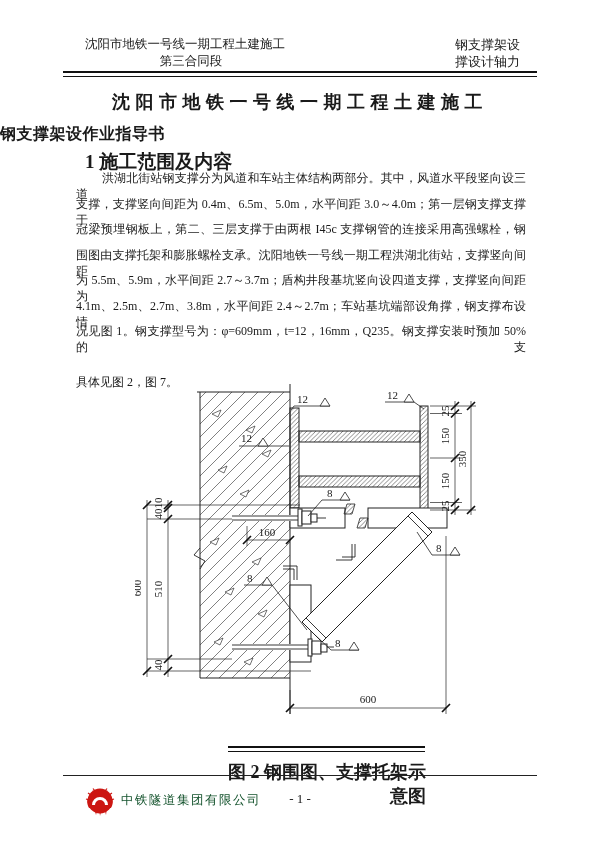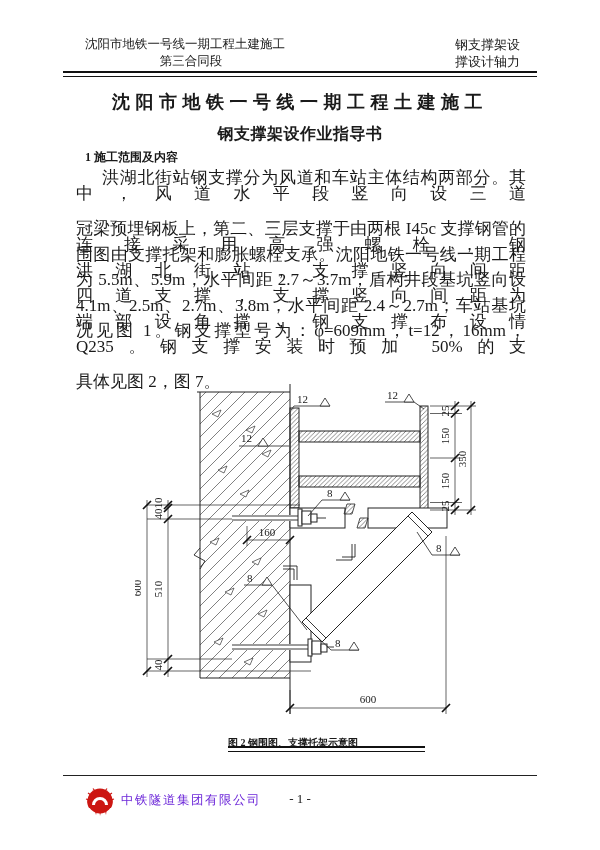--- a/index.html
+++ b/index.html
@@ -4,29 +4,29 @@
 <style>
   html,body{margin:0;padding:0;background:#e8e8e8;}
   .page{position:relative;width:600px;height:850px;background:#ffffff;overflow:hidden;
         font-family:"Liberation Serif","DejaVu Serif",serif;color:#1a1a1a;}
   .abs{position:absolute;}
   .hdr-left{left:85px;top:36px;width:212px;font-size:12.5px;line-height:17px;text-align:left;}
   .hdr-left .l2{text-align:center;}
   .hdr-right{left:455px;top:36px;width:80px;font-size:13px;line-height:17px;}
   .hdr-rule{left:63px;top:71px;width:474px;height:3px;border-top:2.4px solid #111;border-bottom:1px solid #111;}
   .doc-title{left:0;top:90px;width:600px;text-align:center;font-size:18px;font-weight:bold;letter-spacing:5.5px;}
-  .doc-subtitle{left:0;top:124px;width:600px;text-align:center;font-size:16px;font-weight:bold;letter-spacing:0.5px;}
-  .sec-head{left:85px;top:149px;font-size:12px;font-weight:bold;}
-  .bodyline{left:76px;width:450px;font-size:17px;line-height:16px;text-align:justify;text-align-last:justify;white-space:normal;}
+  .doc-subtitle{left:0;top:124px;width:600px;font-size:16px;font-weight:bold;letter-spacing:0.5px;}
+  .sec-head{left:85px;top:149px;font-size:19px;font-weight:bold;}
+  .bodyline{left:76px;width:450px;font-size:12px;line-height:16px;text-align:justify;text-align-last:justify;white-space:normal;}
   .bodyline.first{text-indent:26px;}
   .bodyline.last{text-align-last:left;}
-  .fig-caption{left:228px;top:736px;width:198px;text-align:left;font-size:10px;font-weight:bold;}
+  .fig-caption{left:228px;top:760px;width:198px;text-align:right;font-size:18px;font-weight:bold;}
   .fig-underline{left:228px;top:746px;width:197px;height:3px;border-top:2.2px solid #111;border-bottom:1px solid #111;}
   .foot-rule{left:63px;top:775px;width:474px;height:0;border-top:1.2px solid #222;}
-  .company{left:121px;top:792px;font-size:12.5px;letter-spacing:1.5px;color:#6d28d9;}
+  .company{left:121px;top:792px;font-size:12.5px;letter-spacing:1.5px;color:#14532d;}
   .pagenum{left:0;top:791px;width:600px;text-align:center;font-size:13px;}
   svg text{font-family:"Liberation Serif","DejaVu Serif",serif;}
 </style>
 </head>
 <body>
 
 <div class="page">
 
   <div class="abs hdr-left">
     <div class="l1">沈阳市地铁一号线一期工程土建施工</div>
@@ -37,20 +37,21 @@
     <div>撑设计轴力</div>
   </div>
   <div class="abs hdr-rule"></div>
 
   <div class="abs doc-title">沈阳市地铁一号线一期工程土建施工</div>
   <div class="abs doc-subtitle">钢支撑架设作业指导书</div>
 
   <div class="abs sec-head">1 施工范围及内容</div>
 
   <div class="abs bodyline first" style="top:170px">洪湖北街站钢支撑分为风道和车站主体结构两部分。其中，风道水平段竖向设三道</div>
+  <div class="abs bodyline" style="top:195.5px">支撑，支撑竖向间距为 0.4m、6.5m、5.0m，水平间距 3.0～4.0m；第一层钢支撑支撑于</div>
   <div class="abs bodyline" style="top:221px">冠梁预埋钢板上，第二、三层支撑于由两根 I45c 支撑钢管的连接采用高强螺栓，钢</div>
   <div class="abs bodyline" style="top:246.5px">围图由支撑托架和膨胀螺栓支承。沈阳地铁一号线一期工程洪湖北街站，支撑竖向间距</div>
   <div class="abs bodyline" style="top:272px">为 5.5m、5.9m，水平间距 2.7～3.7m；盾构井段基坑竖向设四道支撑，支撑竖向间距为</div>
   <div class="abs bodyline" style="top:297.5px">4.1m、2.5m、2.7m、3.8m，水平间距 2.4～2.7m；车站基坑端部设角撑，钢支撑布设情</div>
   <div class="abs bodyline" style="top:323px">况见图 1。钢支撑型号为：φ=609mm，t=12，16mm，Q235。钢支撑安装时预加 50%的支</div>
   <div class="abs bodyline last" style="top:374px">具体见图 2，图 7。</div>
 
   <svg class="abs" style="left:135px;top:380px" width="400" height="340" viewBox="135 380 400 340">
     <defs>
       <pattern id="wallH" width="13" height="13" patternUnits="userSpaceOnUse">

